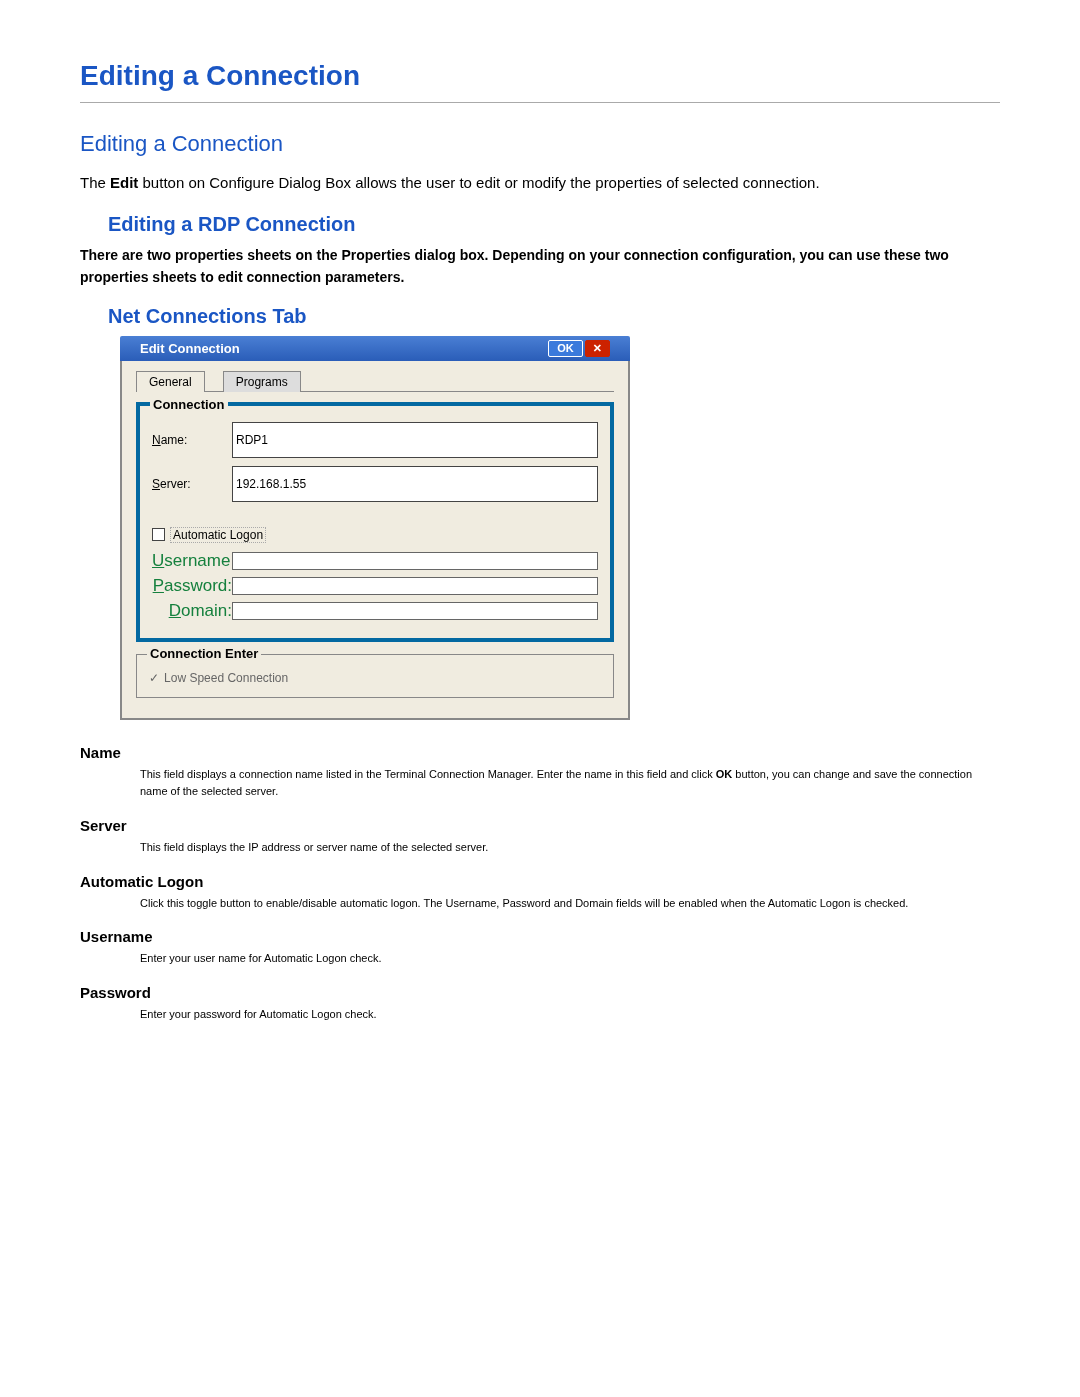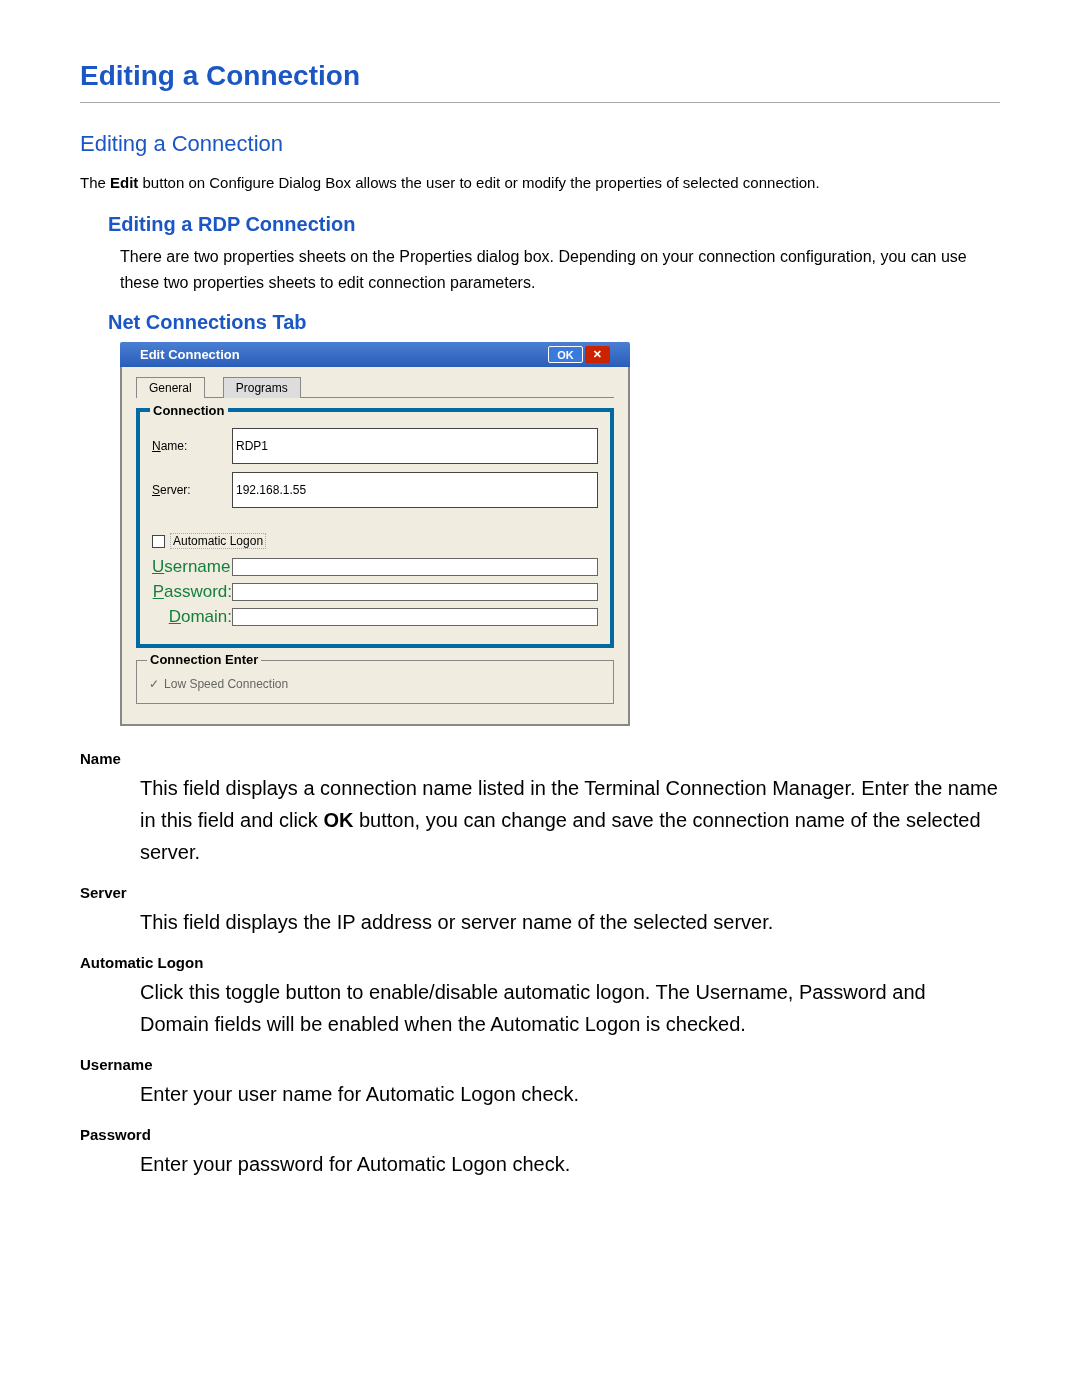--- a/index.html
+++ b/index.html
@@ -41,34 +41,34 @@
 
     .sub-heading-blue {
       color: #1a56c4;
       font-size: 20px;
       font-weight: bold;
       margin-left: 28px;
       margin-bottom: 8px;
     }
 
     .sub-text {
-      font-size: 16px;
+      font-size: 14px;
       line-height: 1.6;
-      margin-left: 40px;
       margin-bottom: 16px;
+      font-weight: bold;
     }
 
     .section-label-plain {
       font-size: 15px;
       font-weight: bold;
       margin-bottom: 5px;
     }
 
     .section-desc {
-      font-size: 20px;
+      font-size: 11px;
       line-height: 1.6;
       margin-left: 60px;
       margin-bottom: 16px;
     }
 
     
     .dialog-container {
       margin-left: 40px;
       margin-bottom: 24px;
       width: 510px;

